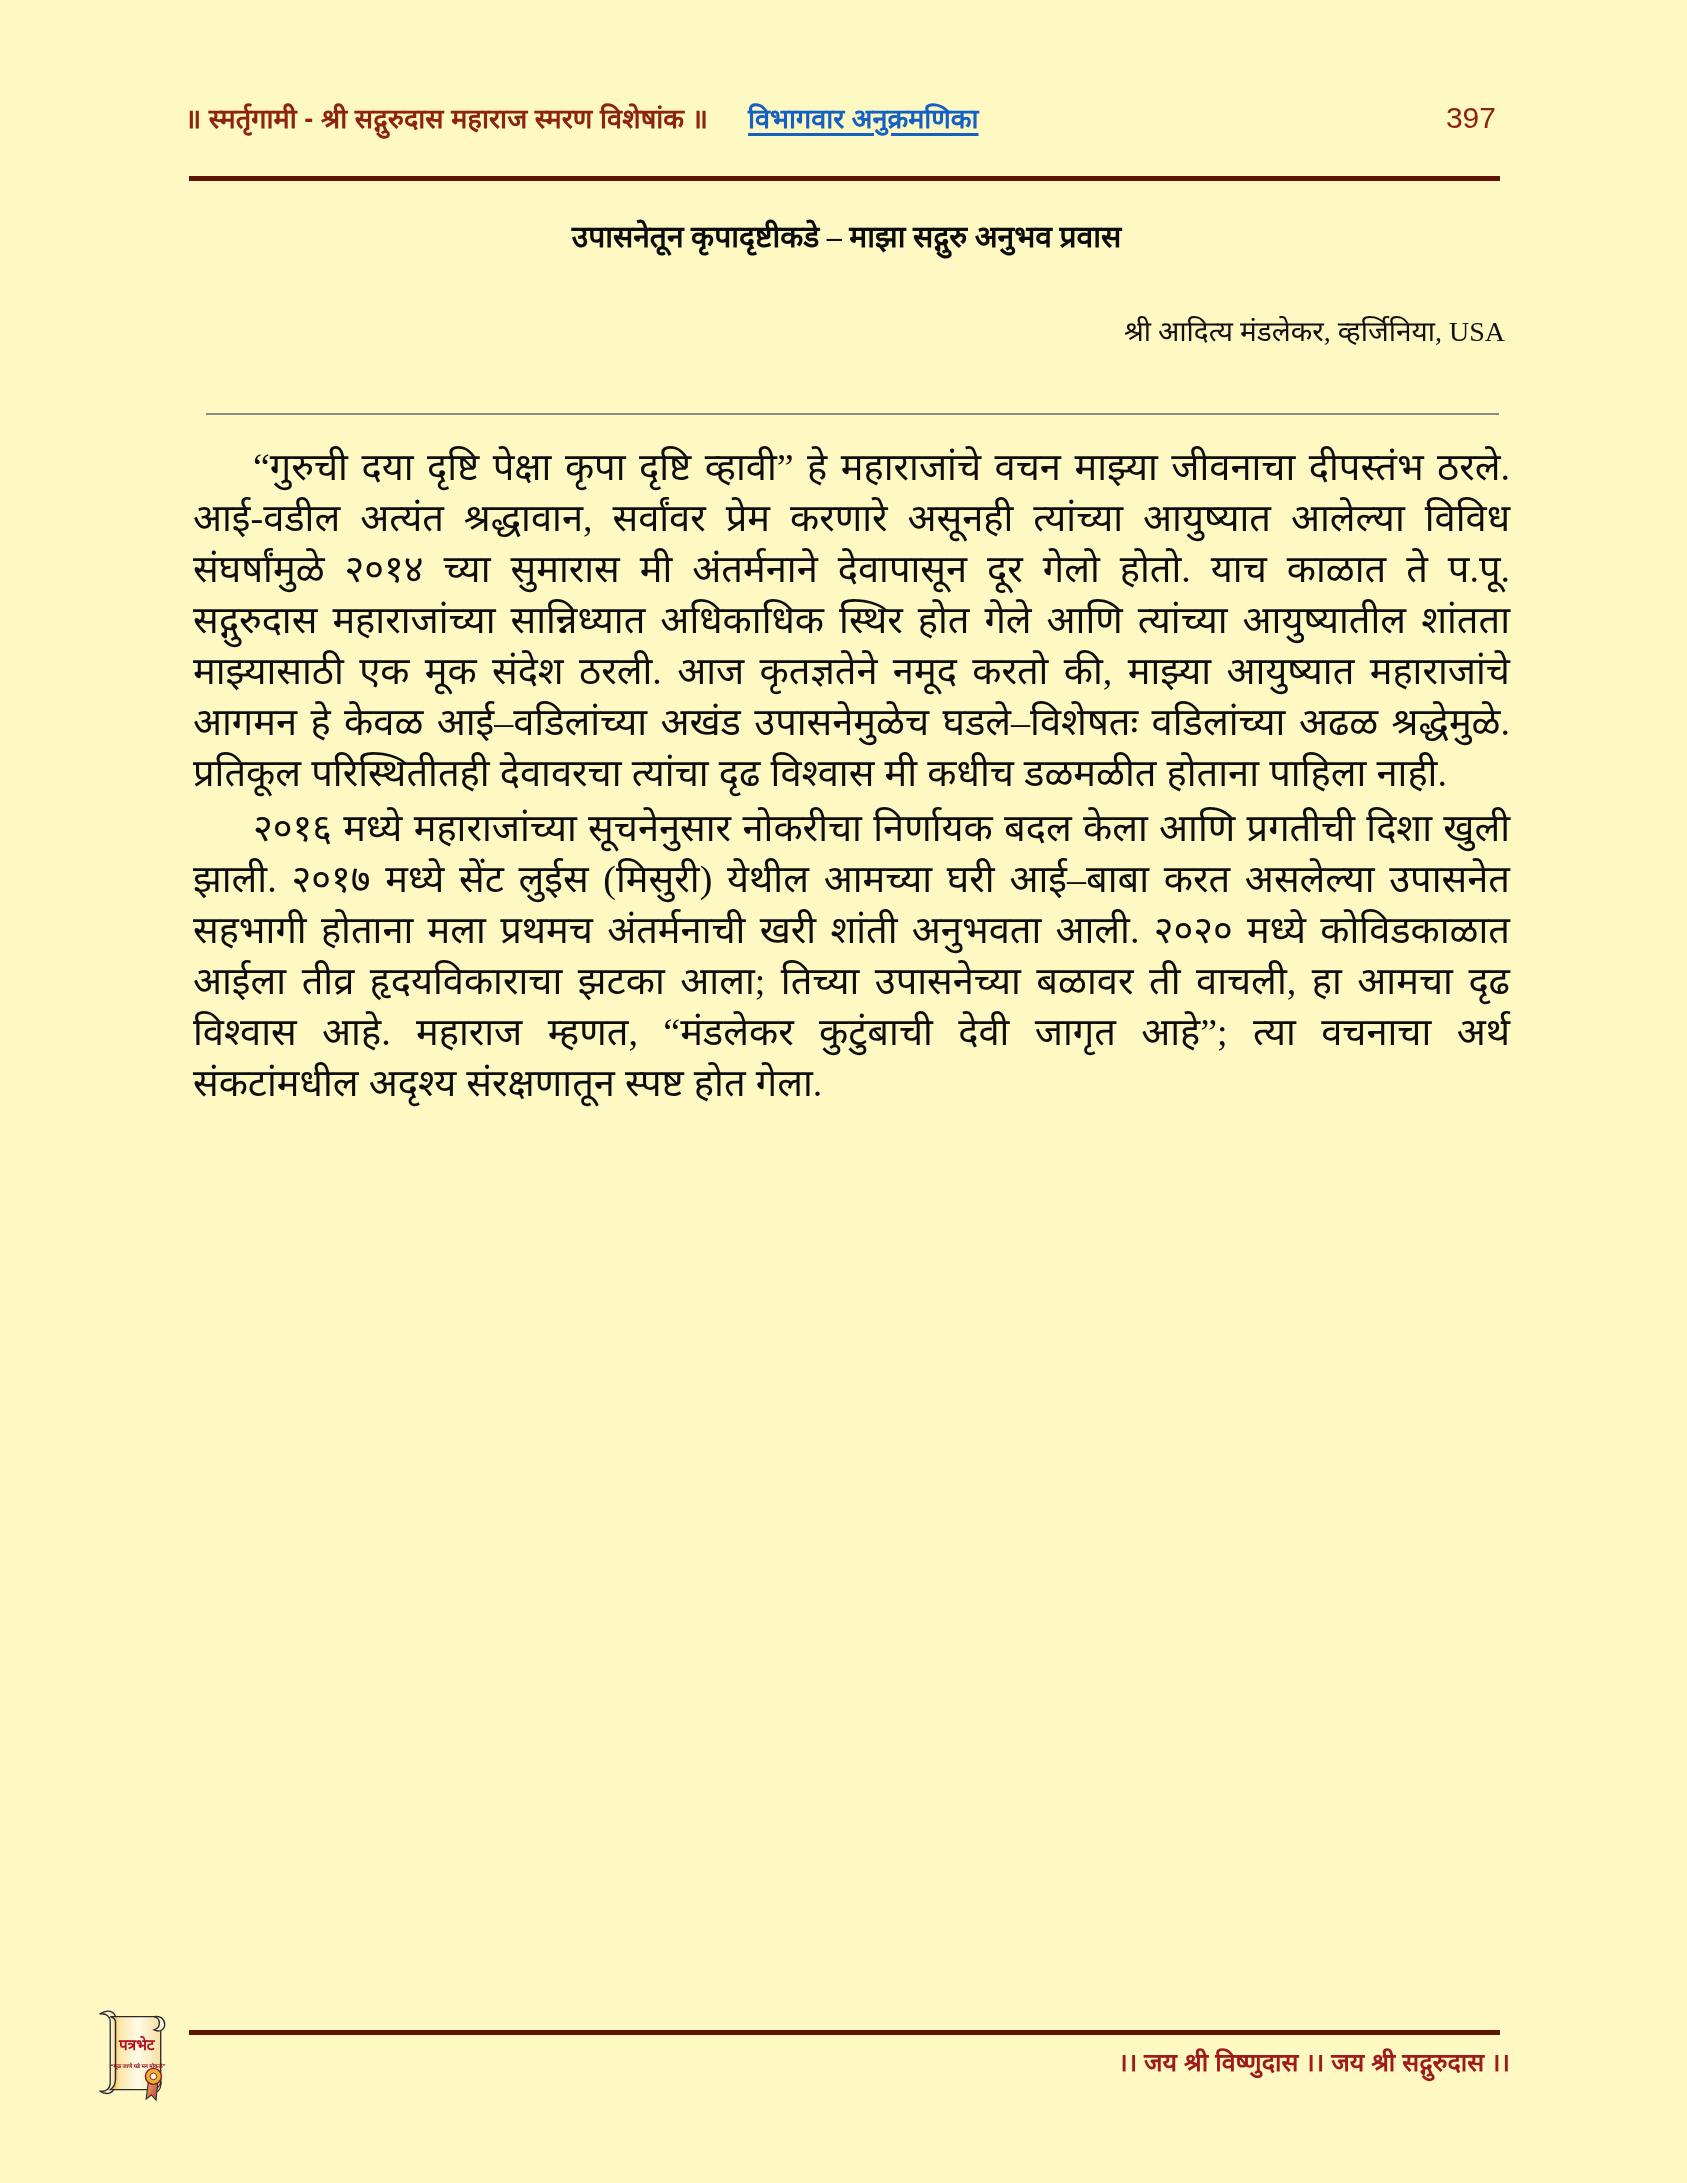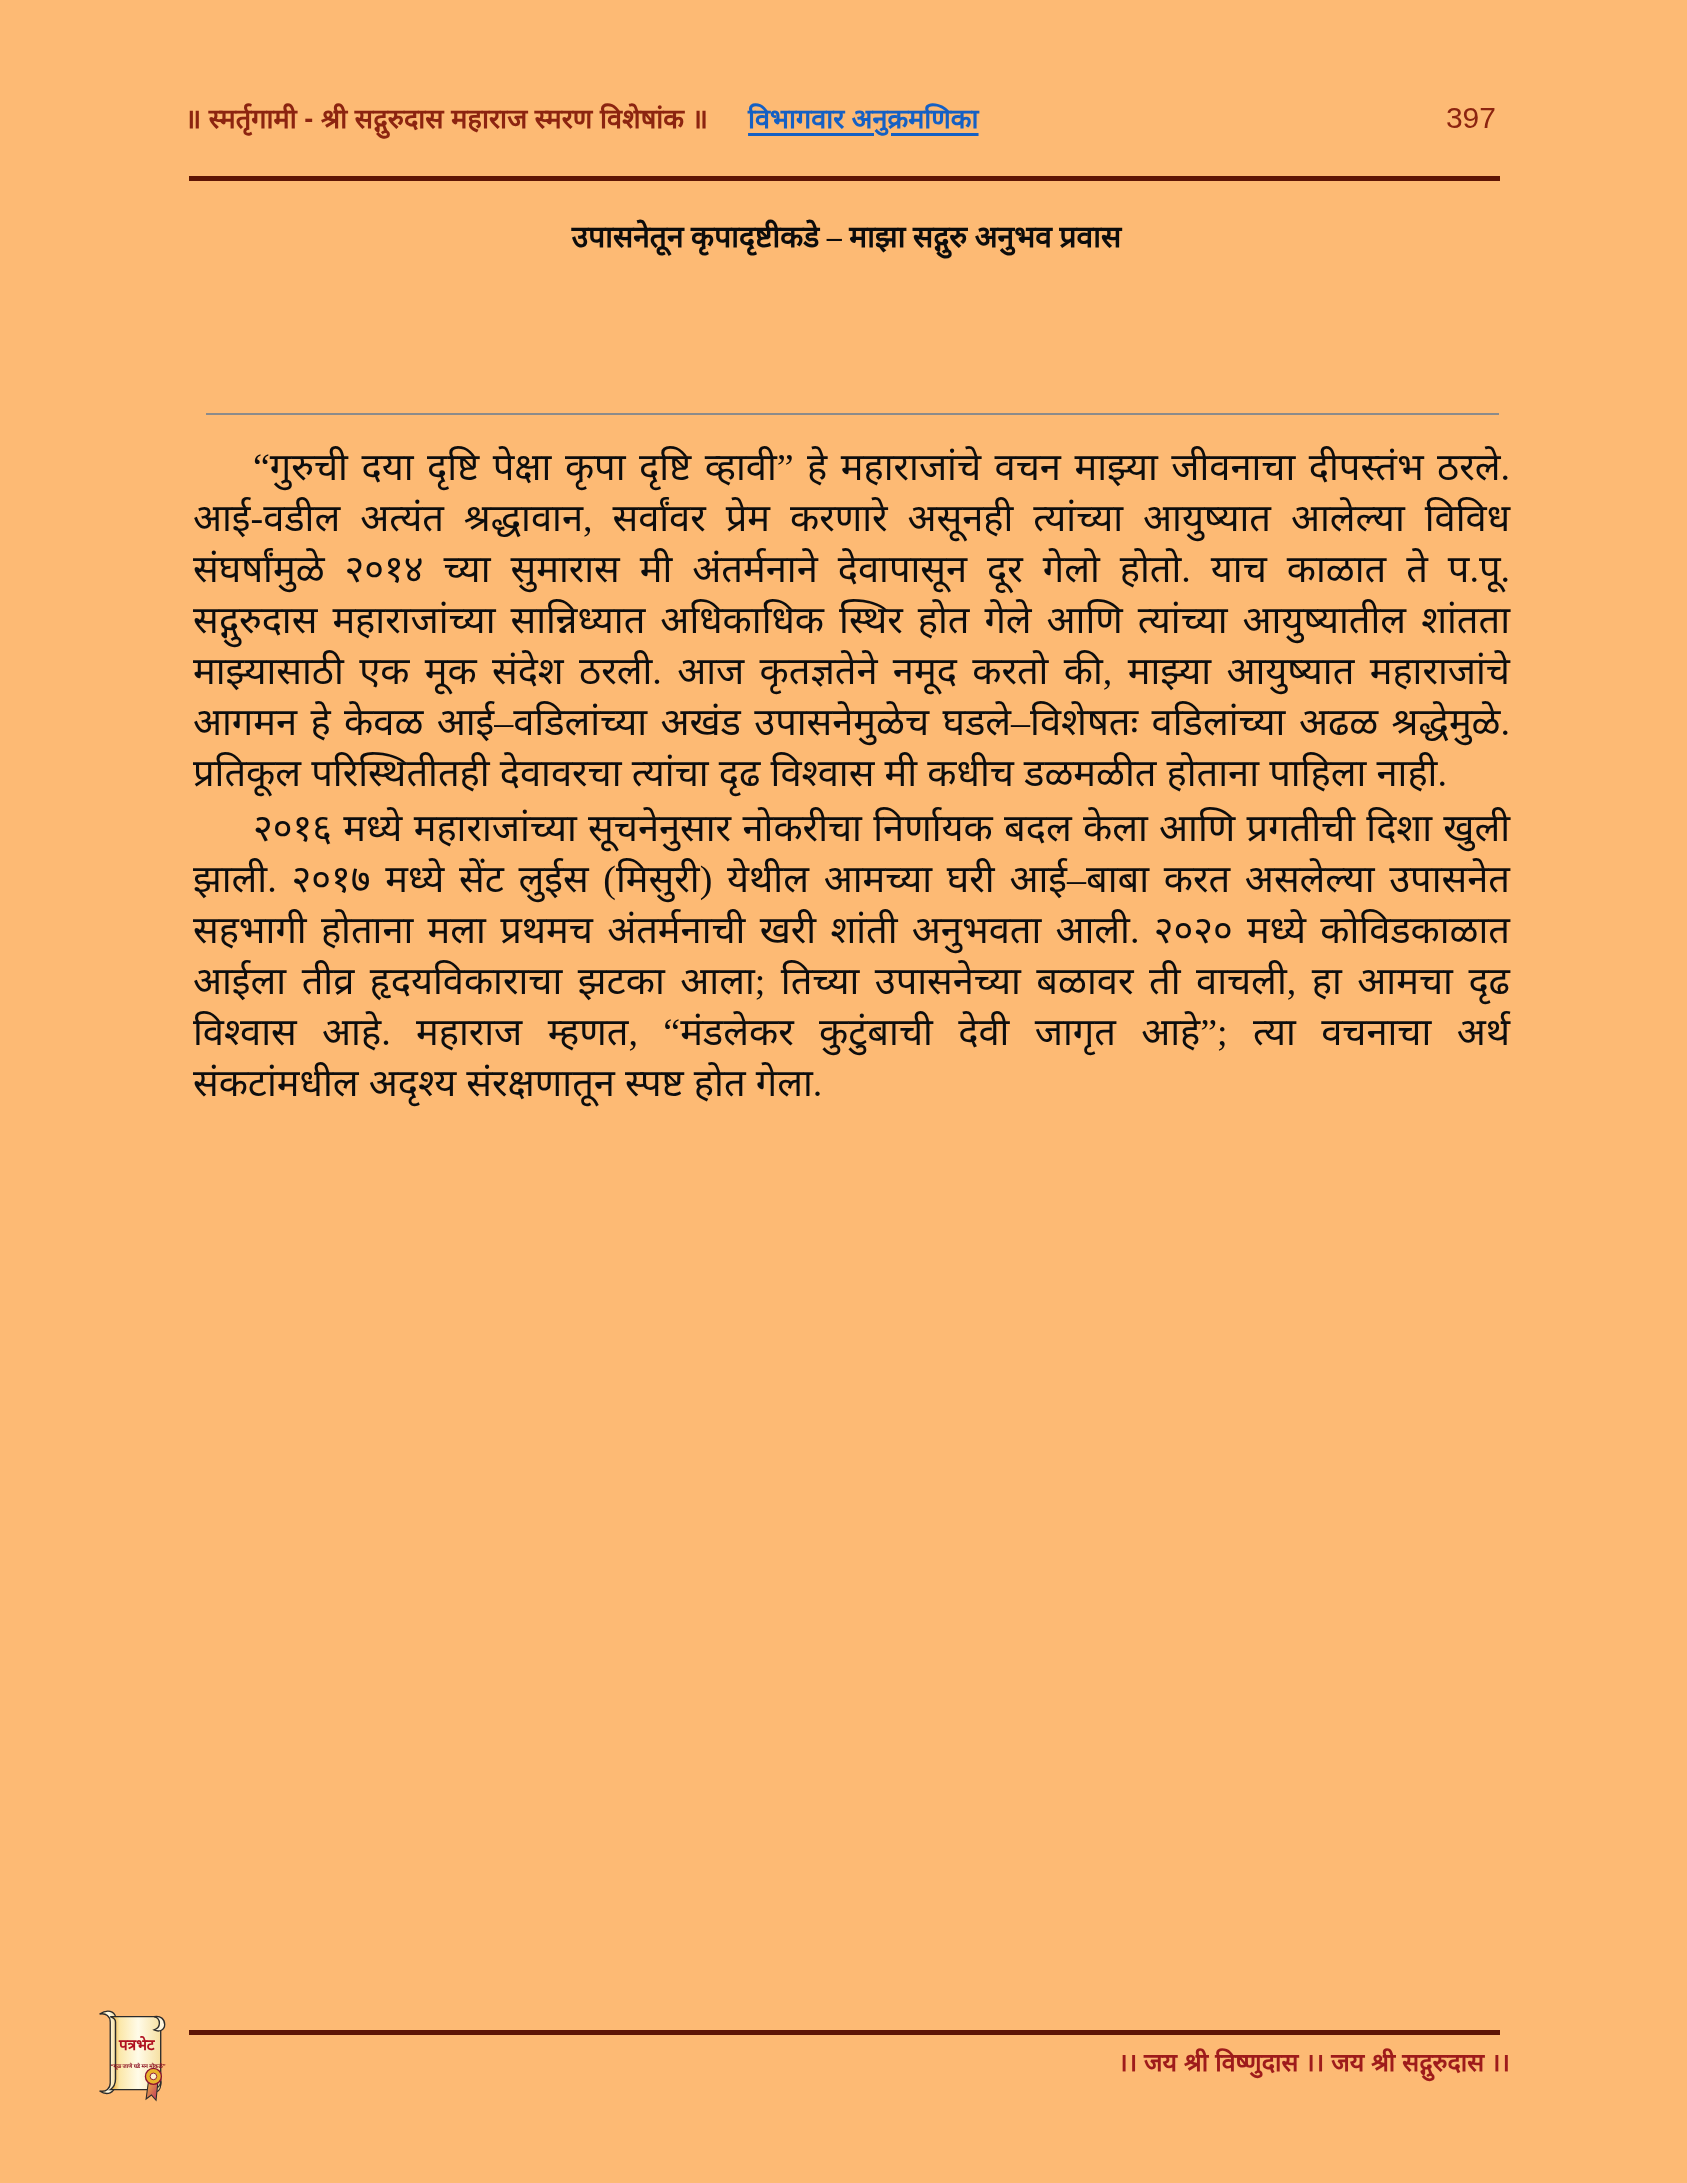--- a/index.html
+++ b/index.html
@@ -11,21 +11,21 @@
     width: 1687px;
     height: 2183px;
     font-family: "Liberation Serif", "DejaVu Serif", serif;
     position: relative;
     overflow: hidden;
   }
 
   .page {
     position: absolute;
     inset: 0;
-    background: #fdba74;
+    background: #fef9c3;
   }
 
   
   .header-row {
     position: absolute;
     left: 185px;
     top: 99px;
     width: 1323px;
     height: 53px;
     display: flex;
@@ -173,20 +173,21 @@
   <div class="header-row">
     <span class="header-title">॥ स्मर्तृगामी - श्री सद्गुरुदास महाराज स्मरण विशेषांक ॥</span>
     <a class="header-link" href="#">विभागवार अनुक्रमणिका</a>
     <span class="header-pageno">397</span>
   </div>
 
   <div class="rule-top"></div>
 
   <h1 class="doc-title">उपासनेतून कृपादृष्टीकडे – माझा सद्गुरु अनुभव प्रवास</h1>
 
+  <div class="doc-author">श्री आदित्य मंडलेकर, व्हर्जिनिया, USA</div>
 
   <div class="rule-author"></div>
 
   <div class="body-block">
     <p class="para">“गुरुची दया दृष्टि पेक्षा कृपा दृष्टि व्हावी” हे महाराजांचे वचन माझ्या जीवनाचा दीपस्तंभ ठरले. आई-वडील अत्यंत श्रद्धावान, सर्वांवर प्रेम करणारे असूनही त्यांच्या आयुष्यात आलेल्या विविध संघर्षांमुळे २०१४ च्या सुमारास मी अंतर्मनाने देवापासून दूर गेलो होतो. याच काळात ते प.पू. सद्गुरुदास महाराजांच्या सान्निध्यात अधिकाधिक स्थिर होत गेले आणि त्यांच्या आयुष्यातील शांतता माझ्यासाठी एक मूक संदेश ठरली. आज कृतज्ञतेने नमूद करतो की, माझ्या आयुष्यात महाराजांचे आगमन हे केवळ आई–वडिलांच्या अखंड उपासनेमुळेच घडले–विशेषतः वडिलांच्या अढळ श्रद्धेमुळे. प्रतिकूल परिस्थितीतही देवावरचा त्यांचा दृढ विश्वास मी कधीच डळमळीत होताना पाहिला नाही.</p>
     <p class="para">२०१६ मध्ये महाराजांच्या सूचनेनुसार नोकरीचा निर्णायक बदल केला आणि प्रगतीची दिशा खुली झाली. २०१७ मध्ये सेंट लुईस (मिसुरी) येथील आमच्या घरी आई–बाबा करत असलेल्या उपासनेत सहभागी होताना मला प्रथमच अंतर्मनाची खरी शांती अनुभवता आली. २०२० मध्ये कोविडकाळात आईला तीव्र हृदयविकाराचा झटका आला; तिच्या उपासनेच्या बळावर ती वाचली, हा आमचा दृढ विश्वास आहे. महाराज म्हणत, “मंडलेकर कुटुंबाची देवी जागृत आहे”; त्या वचनाचा अर्थ संकटांमधील अदृश्य संरक्षणातून स्पष्ट होत गेला.</p>
   </div>
 
   <div class="rule-bottom"></div>
 

